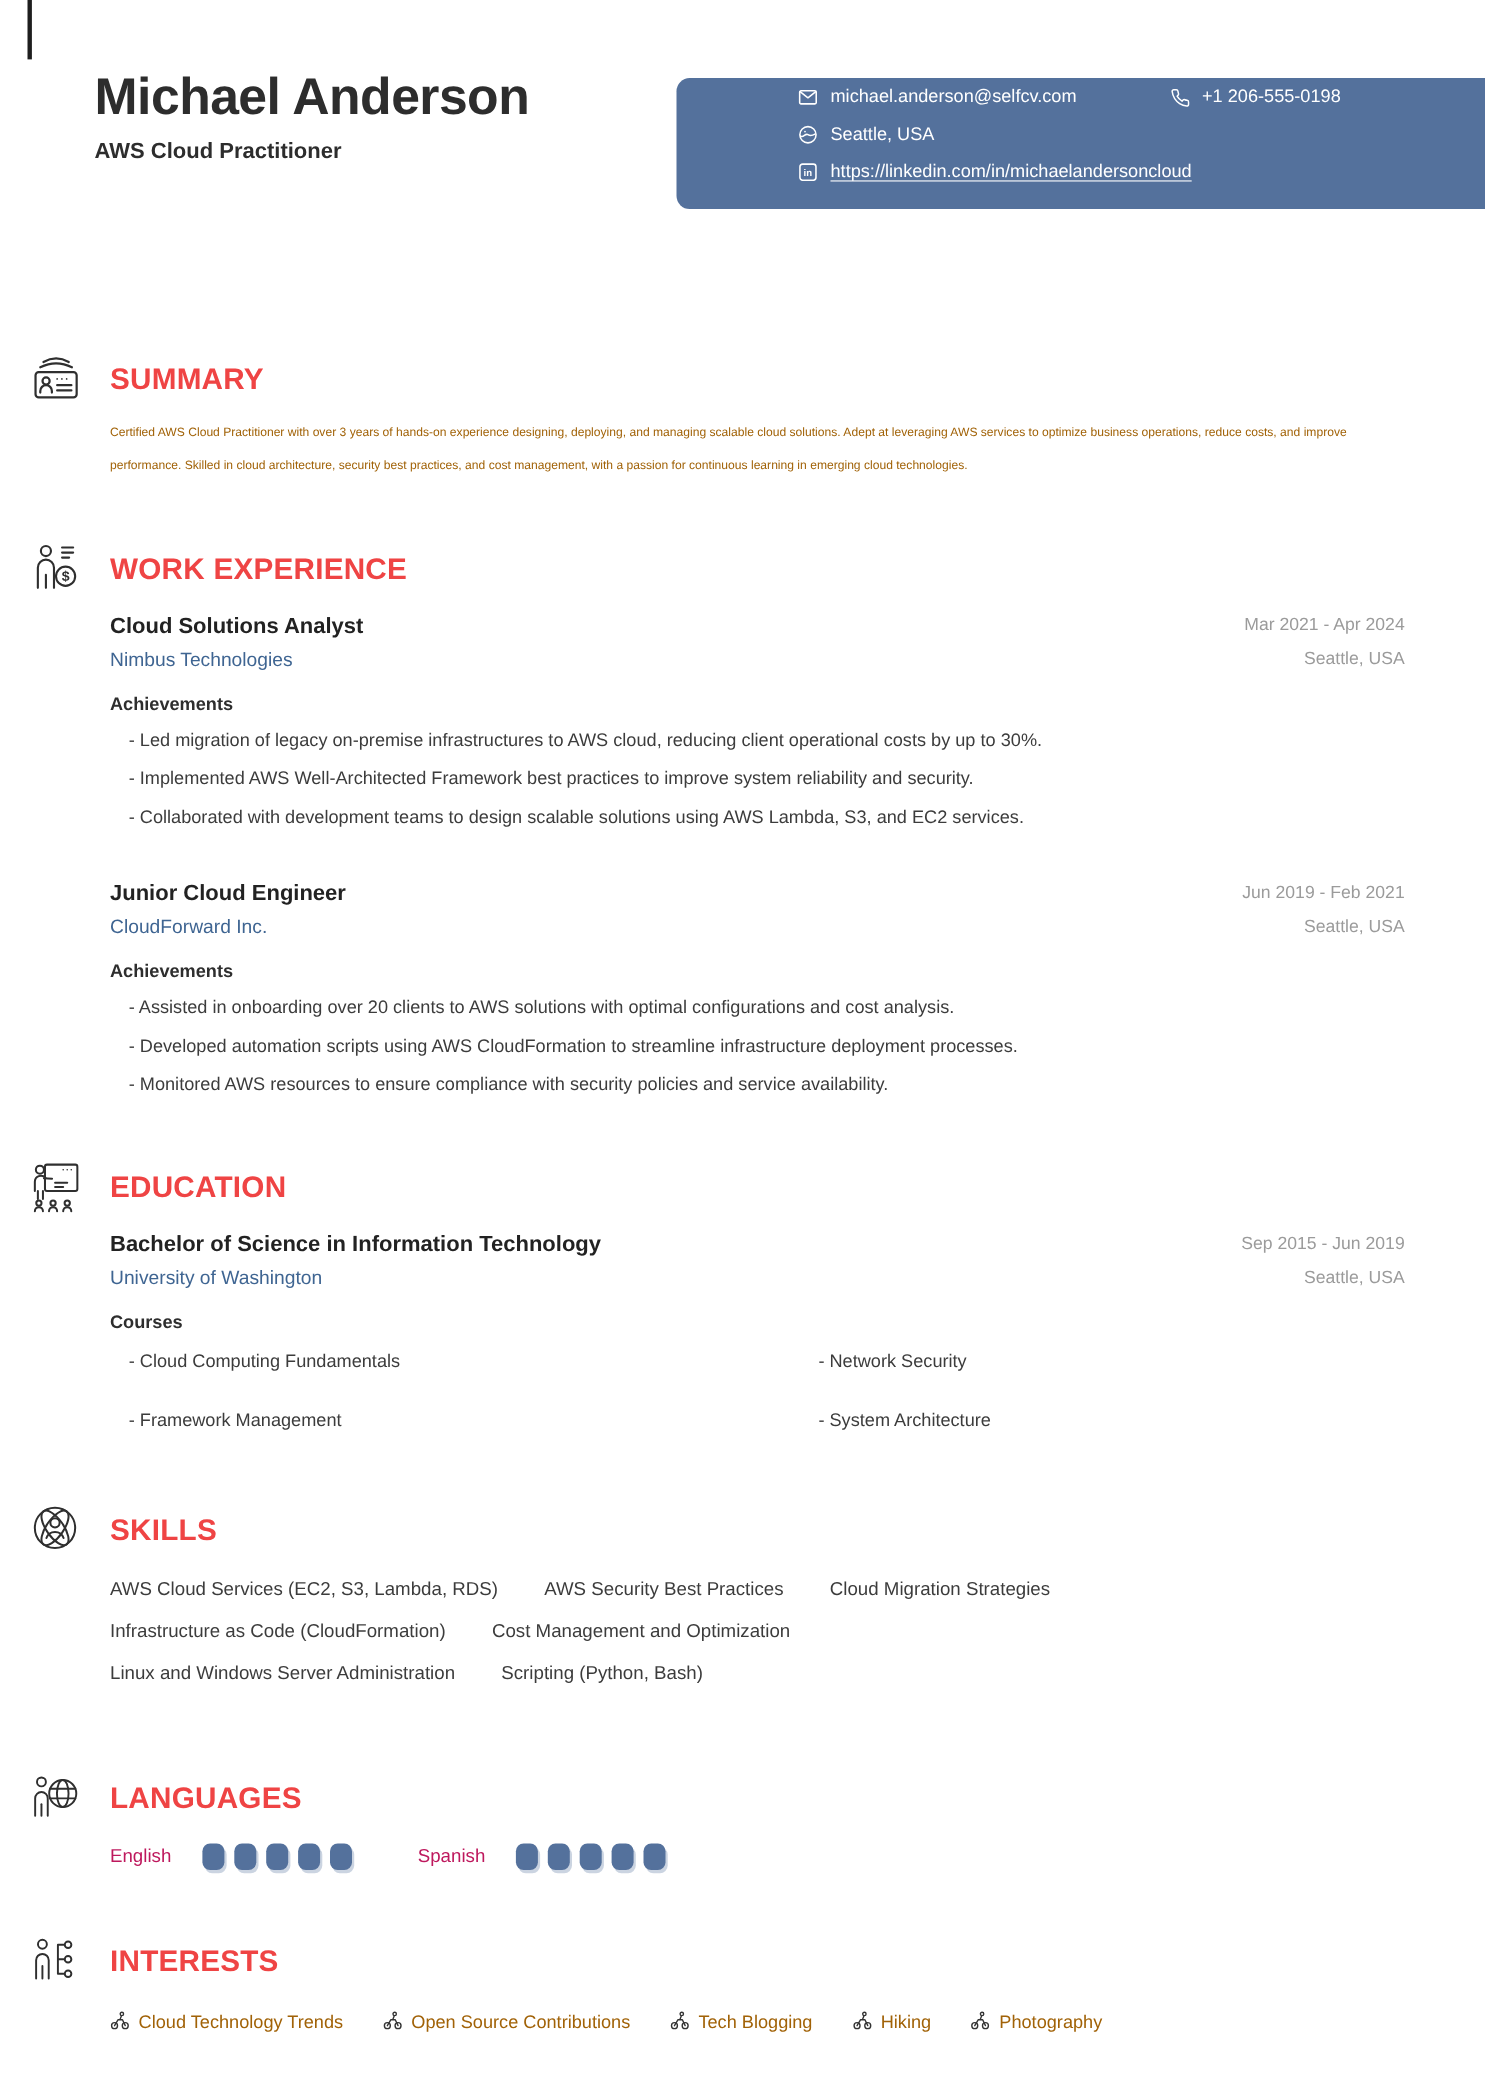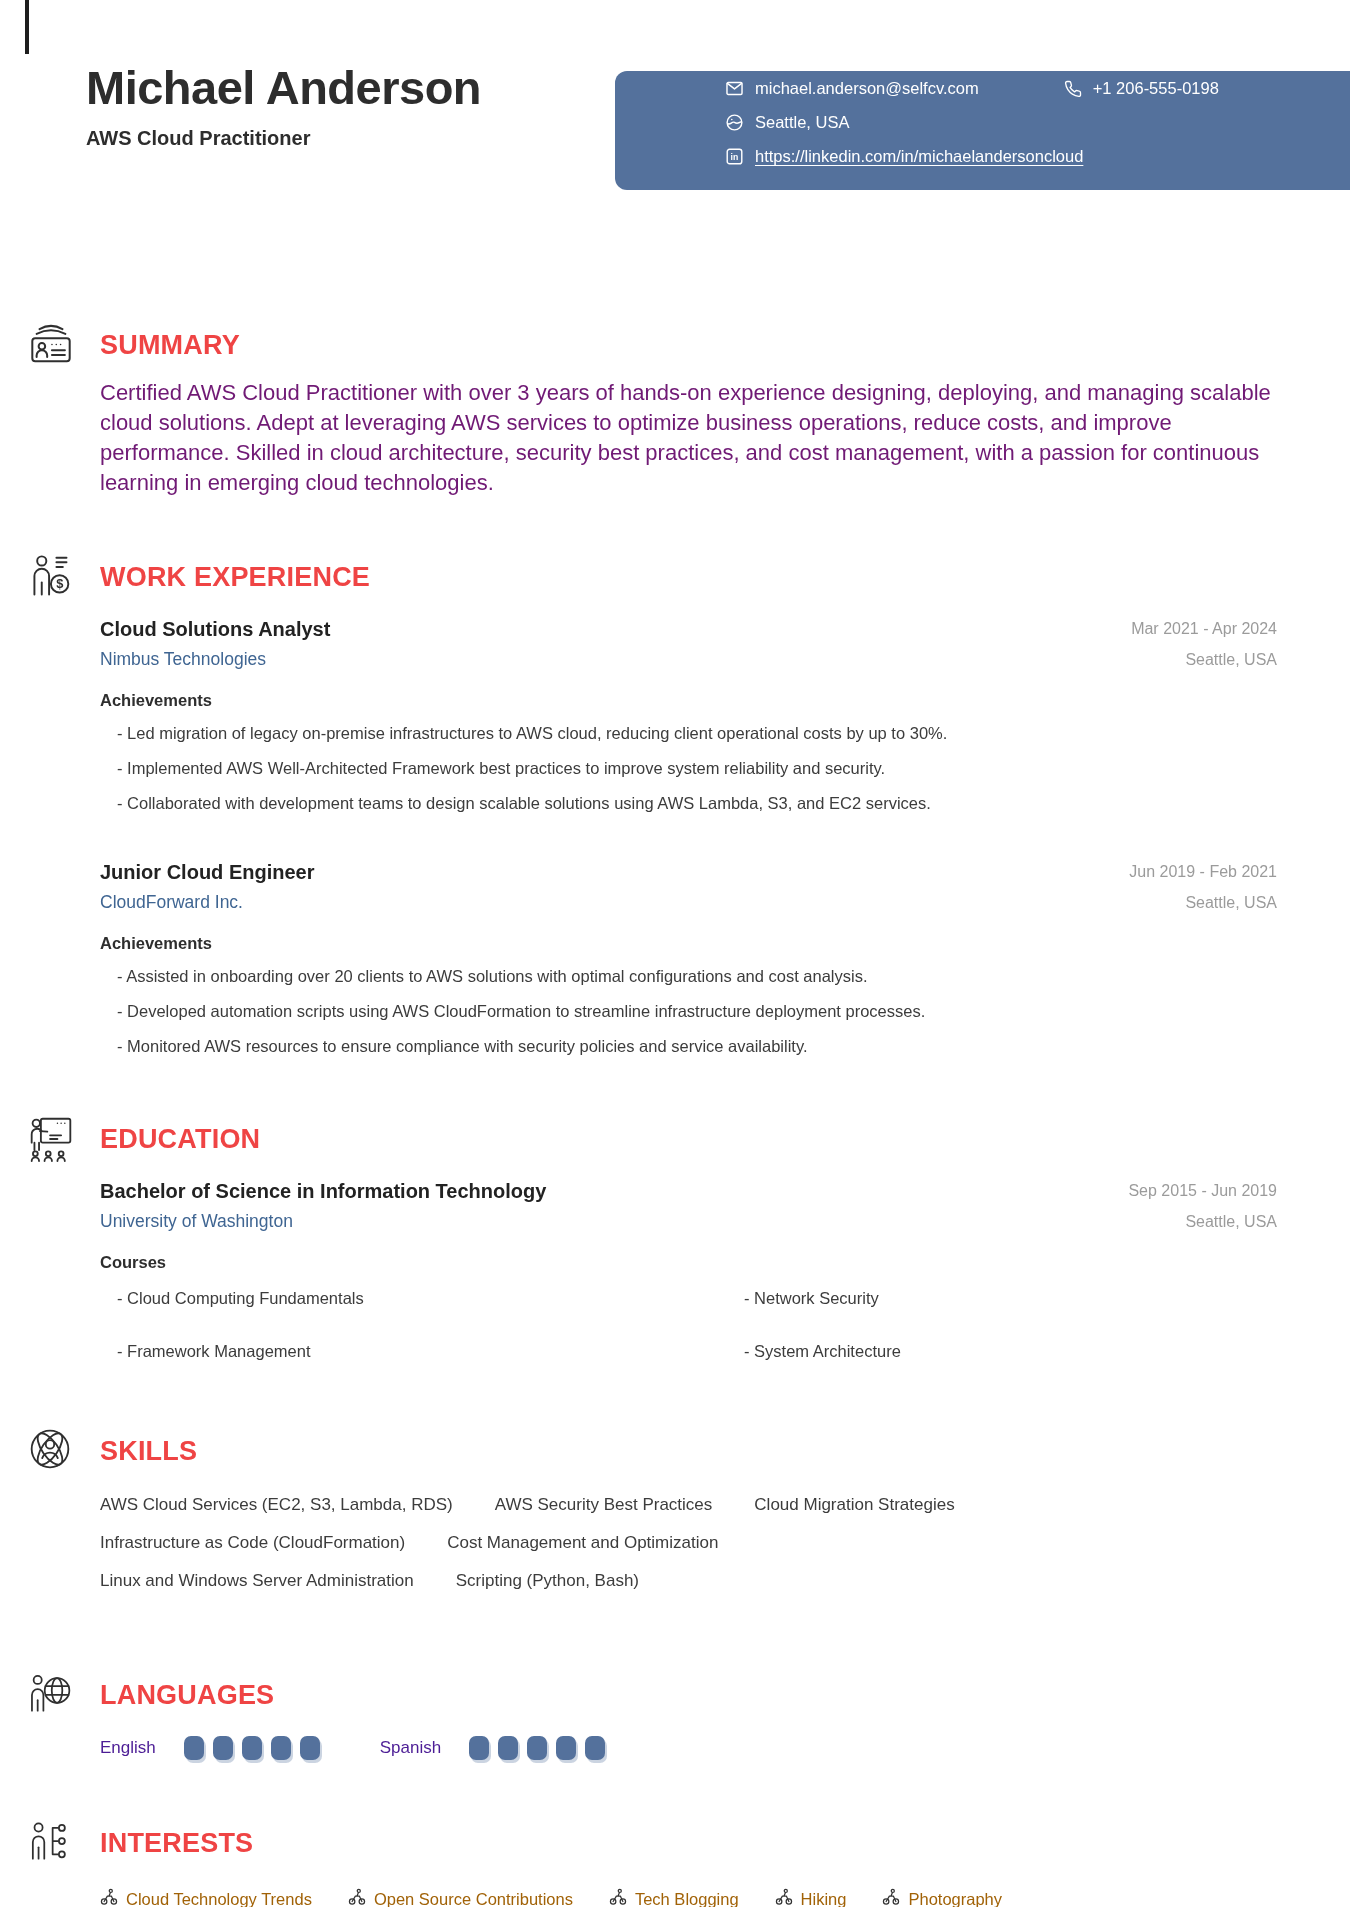--- a/index.html
+++ b/index.html
@@ -26,21 +26,21 @@
   .contact-item + .contact-item{margin-left:85px;}
   .contact-item svg{flex:0 0 auto;display:block;}
   .contact-link{color:#fff;text-decoration:underline;text-underline-offset:3px;}
 
   
   .section{position:relative;padding:0 73px 0 100px;}
   .section-icon{position:absolute;left:28px;top:-2px;}
   .section h2{margin:0;font-size:27px;font-weight:800;color:#ef4444;line-height:46px;letter-spacing:.2px;}
 
   .sec-summary{margin-top:100px;}
-  .summary-text{margin-top:10px;font-size:22px;line-height:30px;color:#701a75;}
+  .summary-text{margin-top:10px;font-size:11px;line-height:30px;color:#a16207;}
 
   .sec-work{margin-top:56px;}
   .job{margin-top:14px;}
   .job + .job{margin-top:36px;}
   .job-grid{display:grid;grid-template-columns:1fr auto;column-gap:20px;}
   .job-title{font-size:20px;font-weight:800;color:#222;line-height:30px;}
   .job-company{font-size:17.5px;color:#3f6592;line-height:31px;}
   .job-meta{font-size:16px;color:#9b9b9b;text-align:right;line-height:30px;}
   .job-meta.loc{line-height:31px;}
   .label{margin-top:16px;font-size:16.5px;font-weight:700;color:#2e2e2e;}
@@ -56,21 +56,21 @@
 
   .sec-skills{margin-top:60px;}
   .skill-rows{margin-top:12px;}
   .skill-row{display:flex;column-gap:42px;line-height:38px;}
   .skill{font-size:17px;color:#3c3c3c;white-space:nowrap;}
 
   .sec-languages{margin-top:72px;}
   .lang-row{display:flex;align-items:center;margin-top:18px;}
   .lang-group{display:flex;align-items:center;}
   .lang-group + .lang-group{margin-left:60px;}
-  .lang-name{font-size:17px;color:#4c1d95;margin-right:28px;}
+  .lang-name{font-size:17px;color:#be185d;margin-right:28px;}
   .lang-dots{display:flex;gap:9px;}
   .lang-dot{width:20px;height:24px;border-radius:7px;background:#54719c;box-shadow:2px 3px 0 rgba(84,113,156,.30);}
 
   .sec-interests{margin-top:60px;}
   .interests-row{display:flex;align-items:center;margin-top:22px;column-gap:36px;flex-wrap:wrap;}
   .interest{display:flex;align-items:center;gap:8px;font-size:16.5px;color:#a16207;white-space:nowrap;}
 </style>
 </head>
 <body>
 

